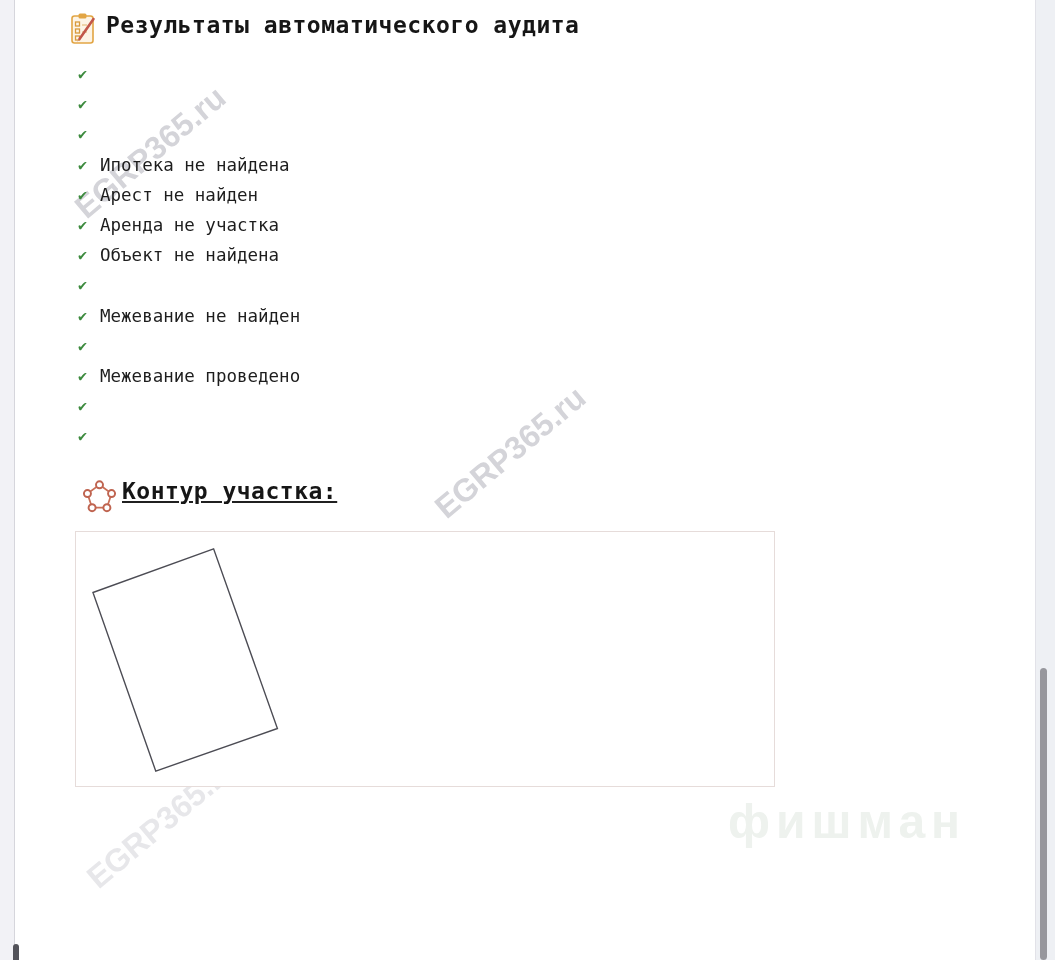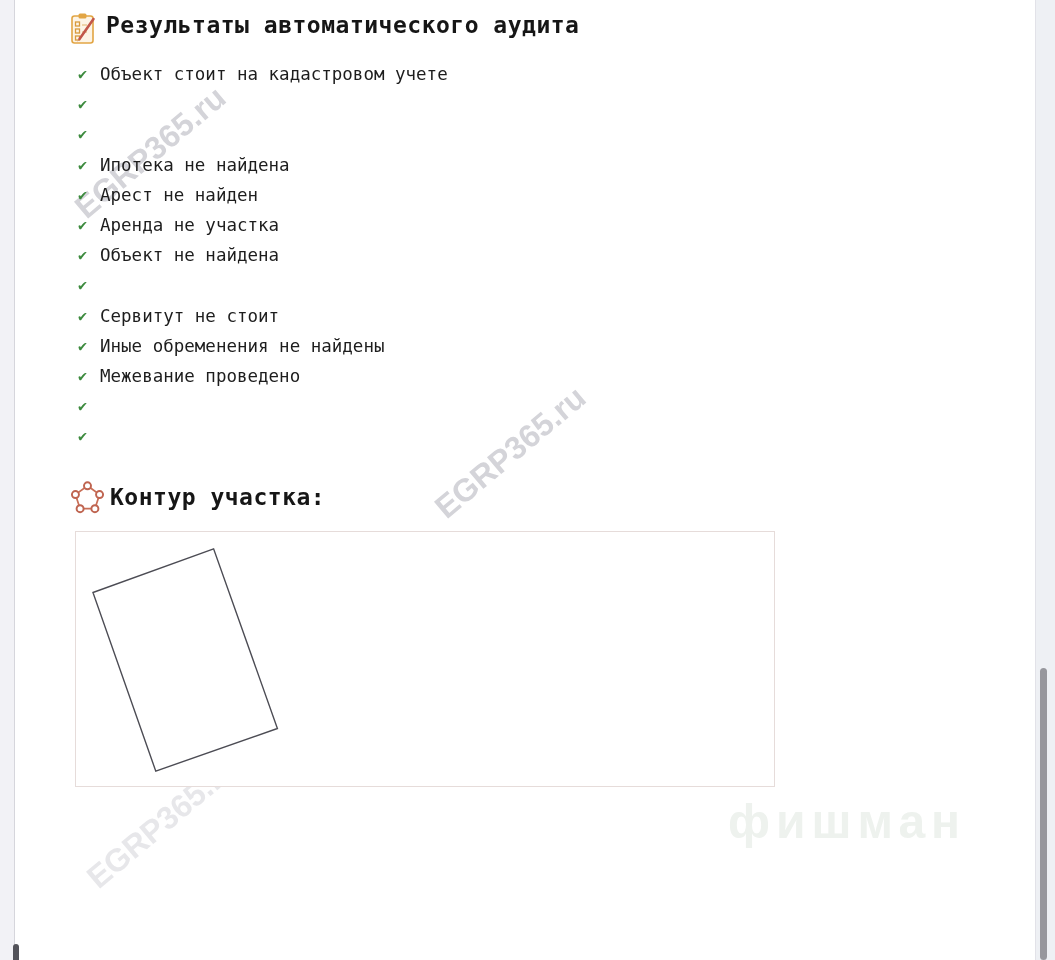--- a/index.html
+++ b/index.html
@@ -37,21 +37,21 @@
   .icon-memo{width:27px;height:33px;display:inline-block;}
   .audit-header h1{margin:0 0 0 9px;font-size:23px;font-weight:700;color:#161616;letter-spacing:.5px;}
 
   
   .audit-list{position:absolute;left:78px;top:59px;margin:0;padding:0;list-style:none;z-index:2;}
   .audit-list li{height:30.2px;display:flex;align-items:center;}
   .check{width:22px;font-size:15px;color:#3c8a3e;flex:0 0 22px;}
   .label{font-size:17.5px;color:#1d1d1d;white-space:nowrap;}
 
   
-  .contour-header{position:absolute;left:68px;top:478px;height:38px;display:flex;align-items:center;z-index:2;}
+  .contour-header{position:absolute;left:80px;top:478px;height:38px;display:flex;align-items:flex-start;z-index:2;text-decoration:underline;}
   .icon-poly{width:39px;height:36px;display:inline-block;}
   .contour-header h2{margin:0 0 0 3px;font-size:23px;font-weight:700;color:#161616;letter-spacing:.5px;}
 
   
   .contour-box{
     position:absolute;left:75px;top:531px;width:700px;height:256px;
     border:1px solid #e6dcda;background:#ffffff;z-index:2;box-sizing:border-box;
   }
   .contour-box svg{display:block;width:100%;height:100%;}
 </style>
@@ -85,21 +85,20 @@
         <line x1="23.5" y1="7" x2="9.5" y2="27" stroke="#c2574a" stroke-width="2.6" stroke-linecap="round"></line>
         <path d="M9.5 27 L6.8 30.6 L8.3 27.9 Z" fill="#c2574a"></path>
       </svg>
     </span>
     <h1>Результаты автоматического аудита</h1>
   </header>
 
   <ul class="audit-list">
     <li>
         <span class="check">✔</span>
-        <span class="label">Объект стоит на кадастровом учете</span>
       </li>
     <li>
         <span class="check">✔</span>
       </li>
     <li>
         <span class="check">✔</span>
       </li>
     <li>
         <span class="check">✔</span>
         <span class="label">Ипотека не найдена</span>
@@ -114,25 +113,24 @@
       </li>
     <li>
         <span class="check">✔</span>
         <span class="label">Объект не найдена</span>
       </li>
     <li>
         <span class="check">✔</span>
       </li>
     <li>
         <span class="check">✔</span>
-        <span class="label">Сервитут не стоит</span>
+        <span class="label">Межевание не найден</span>
       </li>
     <li>
         <span class="check">✔</span>
-        <span class="label">Иные обременения не найдены</span>
       </li>
     <li>
         <span class="check">✔</span>
         <span class="label">Межевание проведено</span>
       </li>
     <li>
         <span class="check">✔</span>
       </li>
     <li>
         <span class="check">✔</span>

